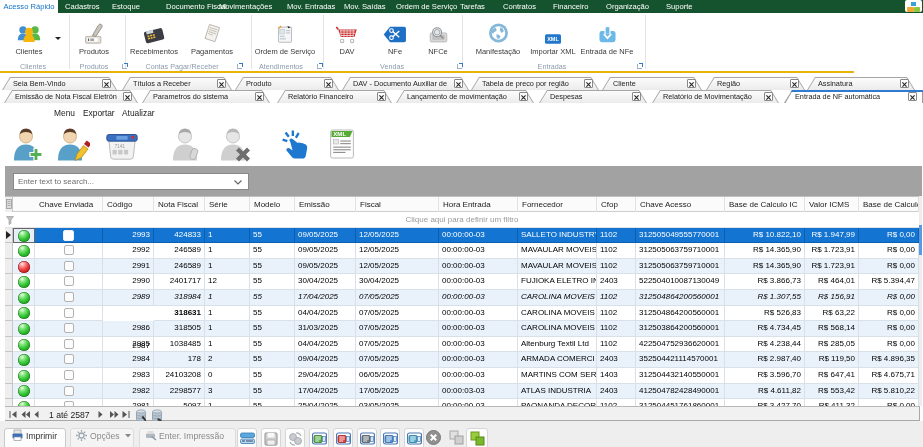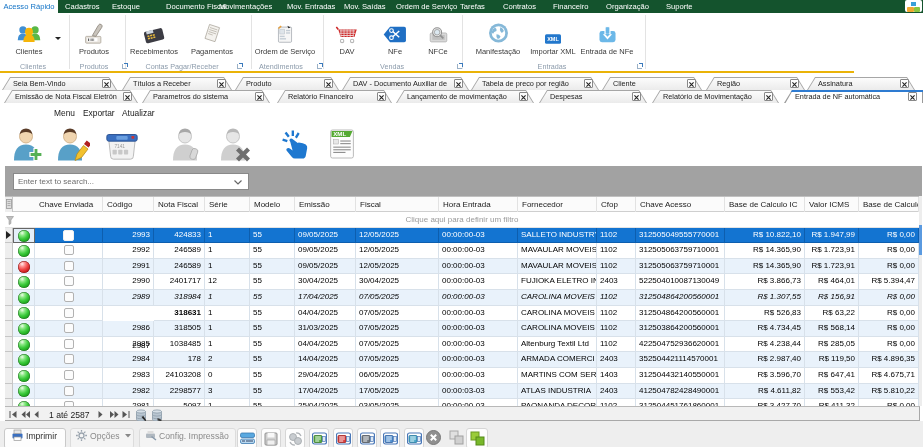--- a/index.html
+++ b/index.html
@@ -712,21 +712,21 @@
         <div class="cell ballc" style="left:8px;width:22px;">
           <div class="ball"></div>
         </div>
         <div class="cell" style="left:30px;width:68px;">
           <div class="cb"></div>
         </div>
         <div class="cell rt" style="left:98px;width:51px;">2984</div>
         <div class="cell rt" style="left:149px;width:51px;">178</div>
         <div class="cell " style="left:200px;width:45px;">2</div>
         <div class="cell " style="left:245px;width:45px;">55</div>
-        <div class="cell " style="left:290px;width:61px;">14/04/2025</div>
+        <div class="cell " style="left:290px;width:61px;">09/04/2025</div>
         <div class="cell " style="left:351px;width:83px;">07/05/2025</div>
         <div class="cell " style="left:434px;width:79px;">00:00:00-03</div>
         <div class="cell " style="left:513px;width:79px;">ARMADA COMERCI</div>
         <div class="cell " style="left:592px;width:39px;">2403</div>
         <div class="cell " style="left:631px;width:89px;">352504421114570001</div>
         <div class="cell rt" style="left:720px;width:80px;">R$ 2.987,40</div>
         <div class="cell rt" style="left:800px;width:54px;">R$ 119,50</div>
         <div class="cell rt" style="left:854px;width:60px;">R$ 4.896,35</div>
       </div>
 <div class="grow" style="top:171.0px;">
@@ -857,21 +857,21 @@
           <g stroke="#9aa4ae" stroke-width="1.3">
             <path d="M5.5 0v1.8M5.5 9.2v1.8M0 5.5h1.8M9.2 5.5h1.8M1.6 1.6l1.3 1.3M8.1 8.1l1.3 1.3M9.4 1.6L8.1 2.9M2.9 8.1L1.6 9.4"></path>
           </g>
         </svg><span style="margin-left:3px;">Opções</span><svg width="6" height="4" style="vertical-align:1px;margin-left:5px;">
           <path d="M0 0h6L3 3.6z" fill="#888"></path>
         </svg></div>
 <div class="bbtn flat" style="left:139px;width:97px;"><svg width="12" height="11" style="vertical-align:-2px;margin-left:5px;">
           <rect x="1" y="3.5" width="9" height="4.5" rx="1" fill="#b0b8c0"></rect>
           <rect x="2.5" y="1" width="6" height="2.5" fill="#ddd"></rect>
           <path d="M6.5 6.5 l4.5 3.5" stroke="#8899aa" stroke-width="1.4"></path>
-        </svg><span style="margin-left:2px;">Config. Impressão</span></div>
+        </svg><span style="margin-left:2px;">Enter. Impressão</span></div>
 <div class="ibtn" style="left:237px;">
         <svg width="15" height="13">
           <rect x="0.5" y="1" width="14" height="4.5" rx="1.5" fill="#58a8e0" stroke="#3a78b0" stroke-width="0.8"></rect>
           <rect x="0.5" y="7" width="14" height="4.5" rx="1.5" fill="#b8d8f0" stroke="#3a78b0" stroke-width="0.8"></rect>
           <path d="M2 9h3M6 9h7" stroke="#334466" stroke-width="1"></path>
         </svg>
       </div>
 <div class="ibtn" style="left:261px;">
         <svg width="14" height="14">
           <rect x="1" y="1" width="12" height="12" rx="1" fill="#d0d0d0" stroke="#909090" stroke-width="1"></rect>

